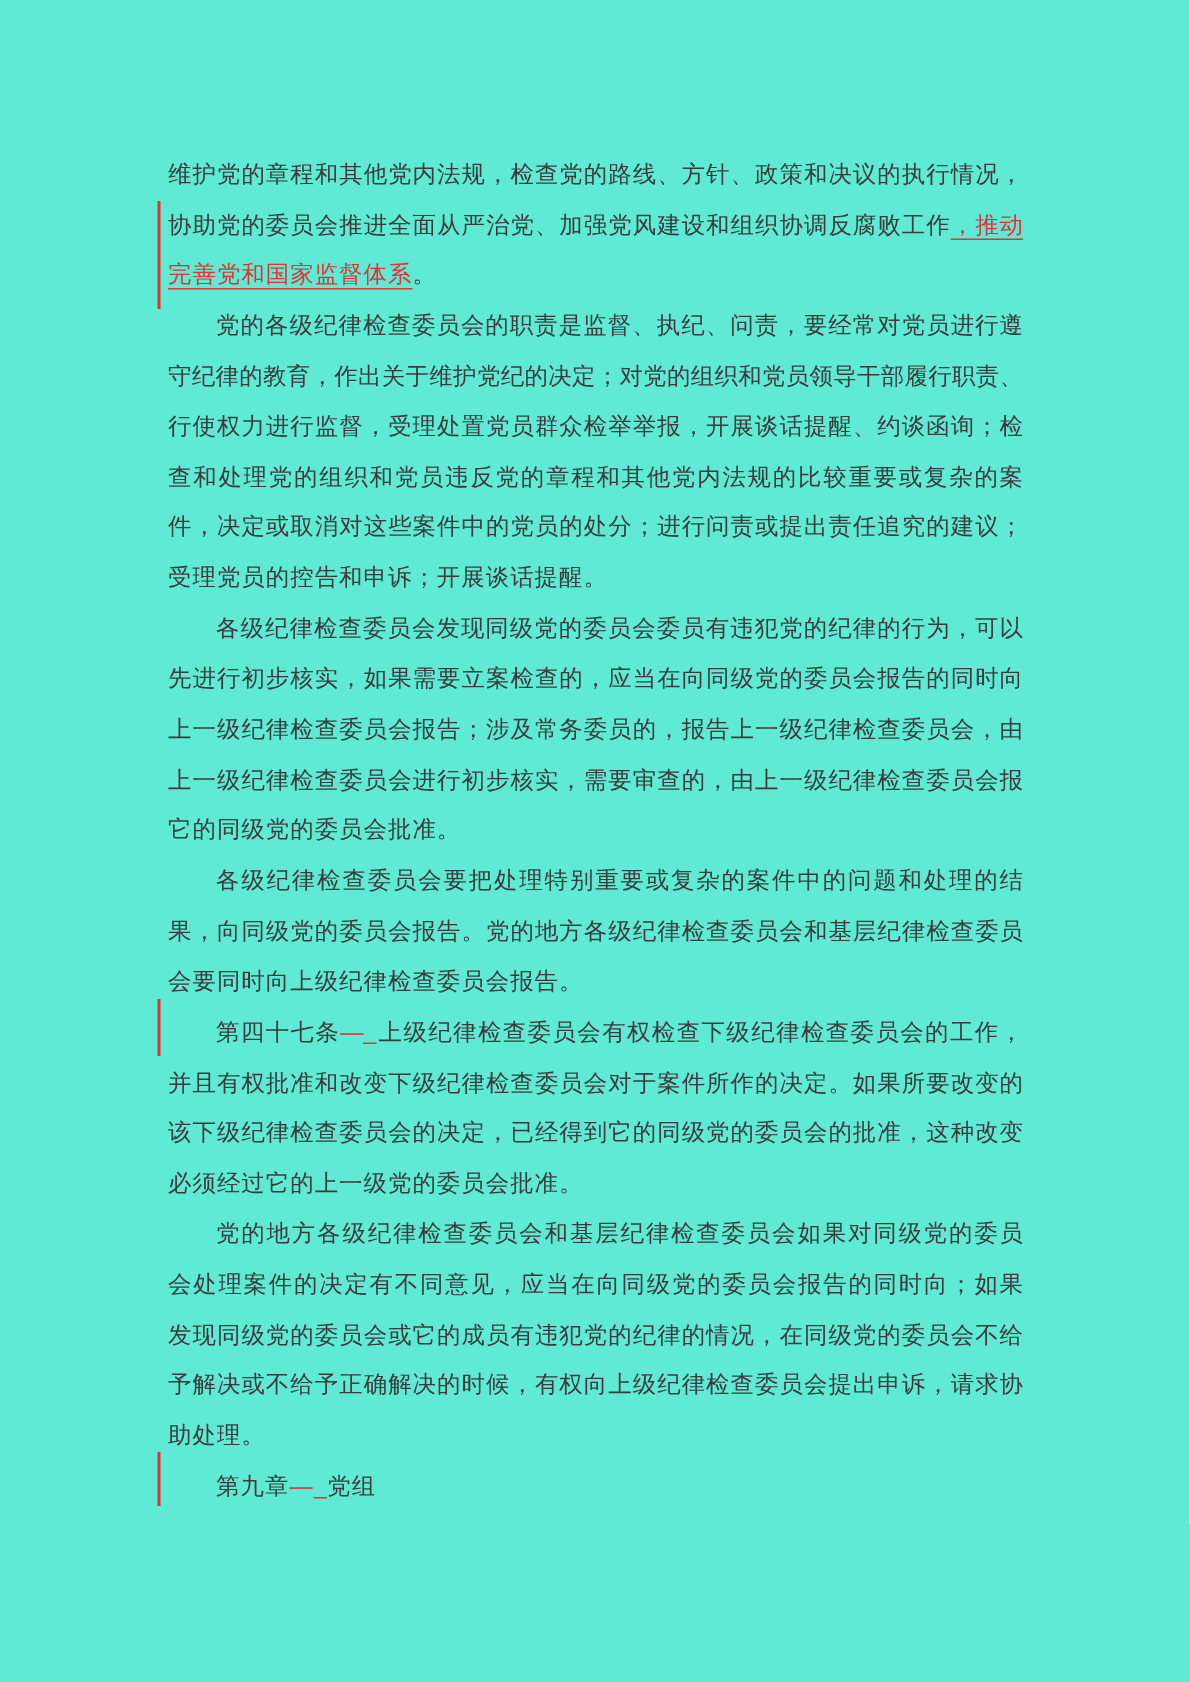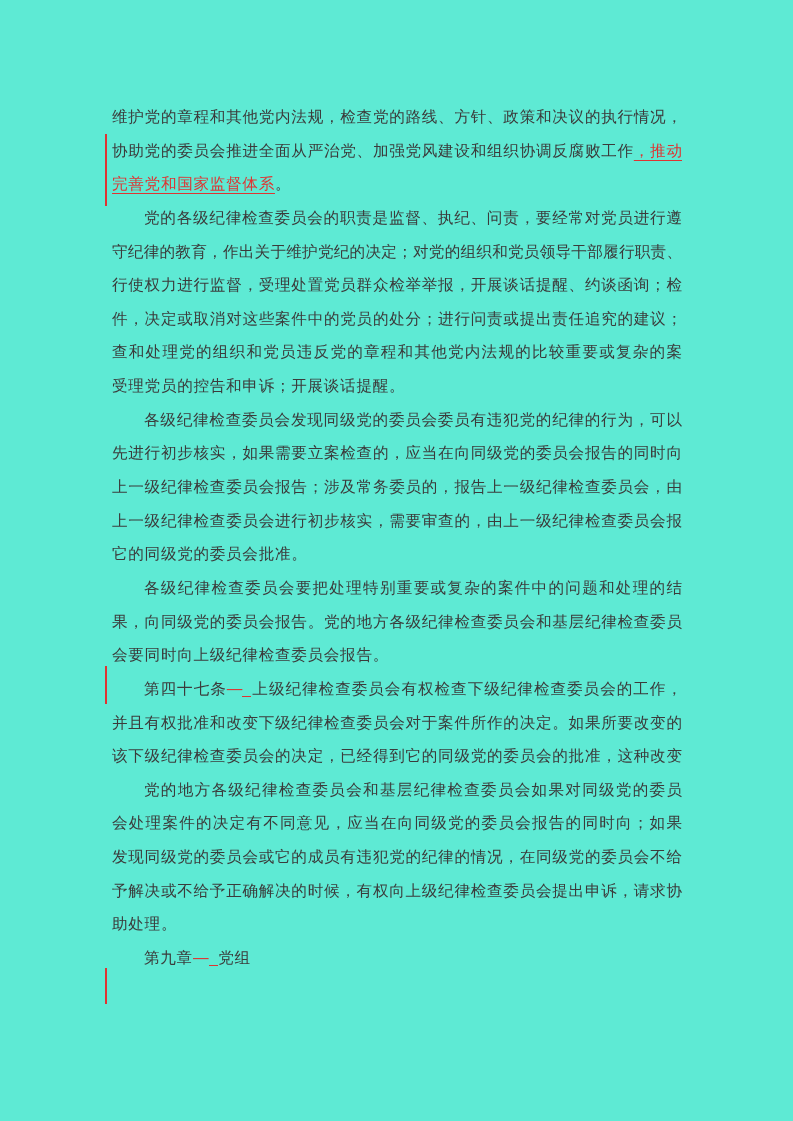--- a/index.html
+++ b/index.html
@@ -72,40 +72,41 @@
   <div class="textblock">
       <div class="para">
         <div class="line"><span class="seg">维护党的章程和其他党内法规，检查党的路线、方针、政策和决议的执行情况，</span></div>
         <div class="line"><span class="seg">协助党的委员会推进全面从严治党、加强党风建设和组织协调反腐败工作</span><span class="ins">，推动</span></div>
         <div class="line last"><span class="ins">完善党和国家监督体系</span><span class="seg">。</span></div>
       </div>
       <div class="para">
         <div class="line indent"><span class="seg">党的各级纪律检查委员会的职责是监督、执纪、问责，要经常对党员进行遵</span></div>
         <div class="line"><span class="seg">守纪律的教育，作出关于维护党纪的决定；对党的组织和党员领导干部履行职责、</span></div>
         <div class="line"><span class="seg">行使权力进行监督，受理处置党员群众检举举报，开展谈话提醒、约谈函询；检</span></div>
+        <div class="line"><span class="seg">查和处理党的组织和党员违反党的章程和其他党内法规的比较重要或复杂的案</span></div>
         <div class="line"><span class="seg">件，决定或取消对这些案件中的党员的处分；进行问责或提出责任追究的建议；</span></div>
-        <div class="line"><span class="seg">查和处理党的组织和党员违反党的章程和其他党内法规的比较重要或复杂的案</span></div>
         <div class="line last"><span class="seg">受理党员的控告和申诉；开展谈话提醒。</span></div>
       </div>
       <div class="para">
         <div class="line indent"><span class="seg">各级纪律检查委员会发现同级党的委员会委员有违犯党的纪律的行为，可以</span></div>
         <div class="line"><span class="seg">先进行初步核实，如果需要立案检查的，应当在向同级党的委员会报告的同时向</span></div>
         <div class="line"><span class="seg">上一级纪律检查委员会报告；涉及常务委员的，报告上一级纪律检查委员会，由</span></div>
         <div class="line"><span class="seg">上一级纪律检查委员会进行初步核实，需要审查的，由上一级纪律检查委员会报</span></div>
         <div class="line last"><span class="seg">它的同级党的委员会批准。</span></div>
       </div>
       <div class="para">
         <div class="line indent"><span class="seg">各级纪律检查委员会要把处理特别重要或复杂的案件中的问题和处理的结</span></div>
         <div class="line"><span class="seg">果，向同级党的委员会报告。党的地方各级纪律检查委员会和基层纪律检查委员</span></div>
         <div class="line last"><span class="seg">会要同时向上级纪律检查委员会报告。</span></div>
       </div>
       <div class="para">
         <div class="line indent"><span class="seg">第四十七条</span><span class="ins-dash">—</span><span class="ins-space"></span><span class="seg">上级纪律检查委员会有权检查下级纪律检查委员会的工作，</span></div>
         <div class="line"><span class="seg">并且有权批准和改变下级纪律检查委员会对于案件所作的决定。如果所要改变的</span></div>
         <div class="line"><span class="seg">该下级纪律检查委员会的决定，已经得到它的同级党的委员会的批准，这种改变</span></div>
+        <div class="line last"><span class="seg">必须经过它的上一级党的委员会批准。</span></div>
       </div>
       <div class="para">
         <div class="line indent"><span class="seg">党的地方各级纪律检查委员会和基层纪律检查委员会如果对同级党的委员</span></div>
         <div class="line"><span class="seg">会处理案件的决定有不同意见，应当在向同级党的委员会报告的同时向；如果</span></div>
         <div class="line"><span class="seg">发现同级党的委员会或它的成员有违犯党的纪律的情况，在同级党的委员会不给</span></div>
         <div class="line"><span class="seg">予解决或不给予正确解决的时候，有权向上级纪律检查委员会提出申诉，请求协</span></div>
         <div class="line last"><span class="seg">助处理。</span></div>
       </div>
       <div class="para">
         <div class="line indent last"><span class="seg">第九章</span><span class="ins-dash">—</span><span class="ins-space"></span><span class="seg">党组</span></div>

